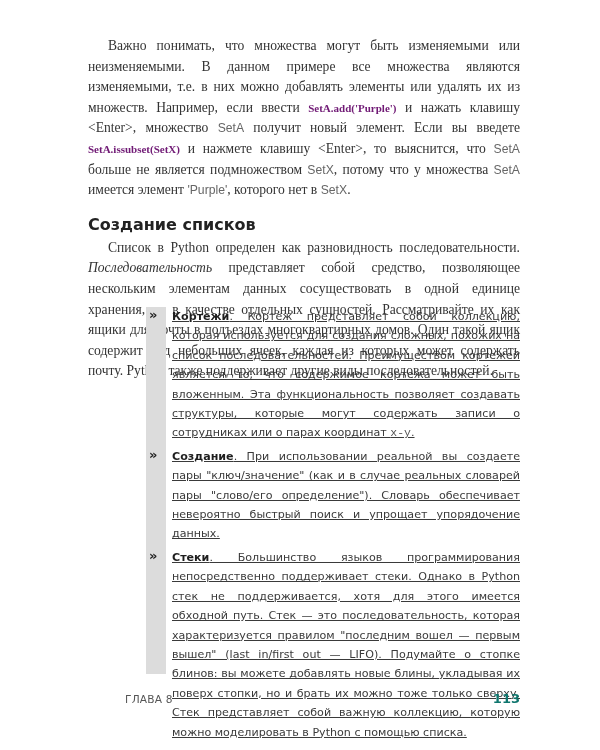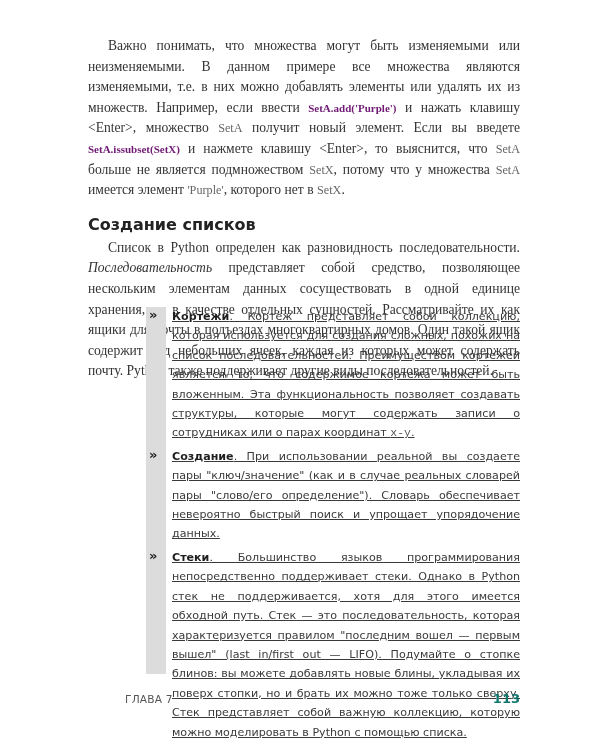--- a/index.html
+++ b/index.html
@@ -9,21 +9,21 @@
     font-family: "Liberation Serif", serif;
     font-size: 13.6px;
     line-height: 20.6px;
     text-align: justify;
     text-indent: 20px;
     margin: 0;
     color: #333;
     hyphens: auto;
   }
   .code-b { font-family: Liberation Serif, serif; font-weight: bold; font-size: 11px; color: #701a75; }
-  .code { font-family: Liberation Serif, serif; font-size: 12.2px; color: #666; margin-top: 16px; }
+  .code { font-family: Liberation Sans, sans-serif; font-size: 12.2px; color: #666; margin-top: 16px; }
   .h2 {
     font-family: "DejaVu Sans", sans-serif;
     font-weight: bold;
     font-size: 16px;
     margin: 14px 0 4px 0;
     color: #222;
   }
   .bullets {
     position: absolute;
     left: 146px; top: 307px;
@@ -87,15 +87,15 @@
     <p lang="ru"><b>Стеки</b><span>. Большинство языков программирования непосредственно поддерживает стеки. Однако в Python стек не поддерживается, хотя для этого имеется обходной путь. Стек — это последовательность, которая характеризуется правилом "последним вошел — первым вышел" (last in/first out — LIFO). Подумайте о стопке блинов: вы можете добавлять новые блины, укладывая их поверх стопки, но и брать их можно тоже только сверху. Стек представляет собой важную коллекцию, которую можно моделировать в Python с помощью списка.</span></p>
   </div>
 
   <div class="item">
     <span class="mark">»</span>
     <p lang="ru"><b>Очереди</b><span>. Очередь представляет собой коллекцию, которая характеризуется правилом "первым вошел — первым вышел" (first in/first out — FIFO). Очередь используется для отслеживания элементов, которые должны быть каким-то образом обработаны. Думайте об очереди как об обычной очереди в реальной жизни.</span></p>
   </div>
 </div>
 
 <div class="footer">
-  <span class="ch">ГЛАВА 7</span>
+  <span class="ch">ГЛАВА 8</span>
   <span class="pg">113</span>
 </div>
 
 </body></html>

